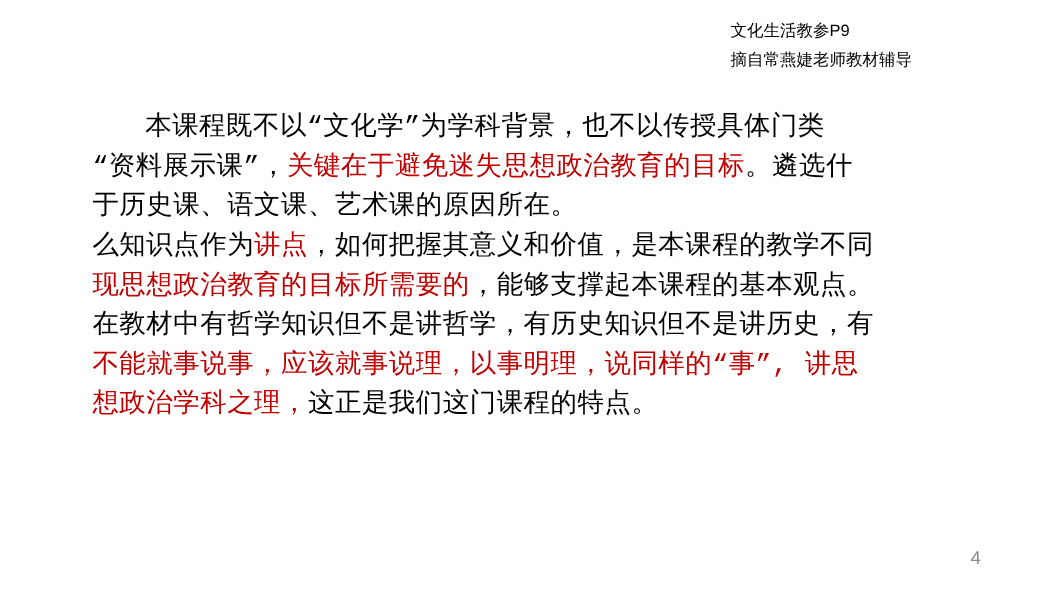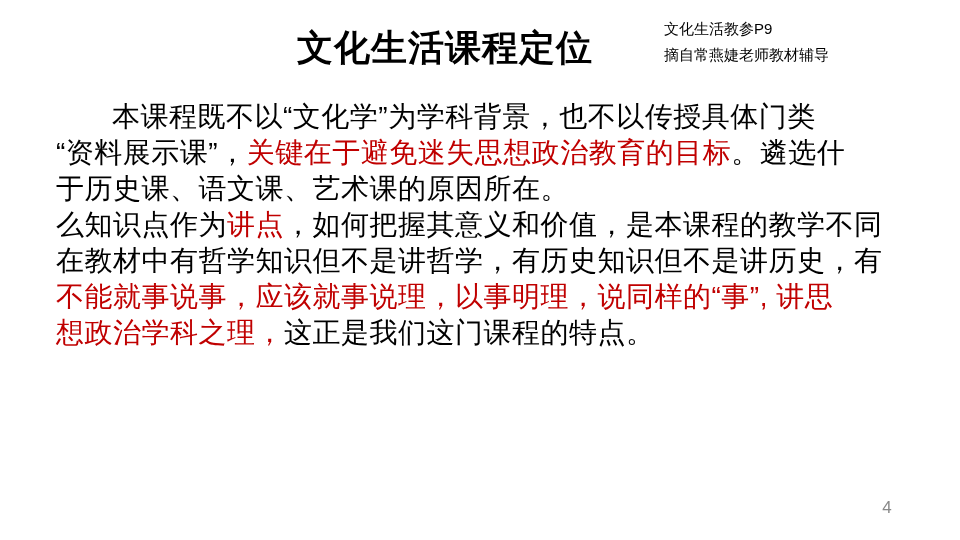--- a/index.html
+++ b/index.html
@@ -33,26 +33,27 @@
     left: 664px;
     top: 16px;
     width: 290px;
     font-size: 15px;
     line-height: 26px;
     color: #000000;
     text-align: left;
   }
   .body-text {
     position: absolute;
-    left: 56px;
+    left: 84px;
     top: 99px;
     width: 832px;
-    font-size: 28px;
+    font-size: 24px;
     color: #000000;
     letter-spacing: 0.5px;
+    font-family: Liberation Mono, monospace;
   }
   .line {
     height: 36px;
     line-height: 36px;
     white-space: nowrap;
   }
   .line.indent {
     text-indent: 2em;
   }
   .red {
@@ -66,32 +67,32 @@
     text-align: center;
     font-size: 17px;
     color: #898989;
   }
 </style>
 </head>
 <body>
 
 <div class="slide">
 
-  <div class="title">文化生活课程定位</div>
 
   <div class="source-note">
     <div>文化生活教参P9</div>
     <div>摘自常燕婕老师教材辅导</div>
   </div>
 
   <div class="body-text">
       <div class="line indent"><span>本课程既不以“文化学”为学科背景，也不以传授具体门类</span></div>
       <div class="line"><span>“资料展示课”，</span><span class="red">关键在于避免迷失思想政治教育的目标</span><span>。遴选什</span></div>
       <div class="line"><span>于历史课、语文课、艺术课的原因所在。</span></div>
       <div class="line"><span>么知识点作为</span><span class="red">讲点</span><span>，如何把握其意义和价值，是本课程的教学不同</span></div>
+      <div class="line"><span class="red">现思想政治教育的目标所需要的</span><span>，能够支撑起本课程的基本观点。</span></div>
       <div class="line"><span>在教材中有哲学知识但不是讲哲学，有历史知识但不是讲历史，有</span></div>
       <div class="line"><span class="red">不能就事说事，应该就事说理，以事明理，说同样的“事”, 讲思</span></div>
       <div class="line"><span class="red">想政治学科之理，</span><span>这正是我们这门课程的特点。</span></div>
     </div>
 
   <div class="page-number">4</div>
 
 </div>
 
 </body></html>

